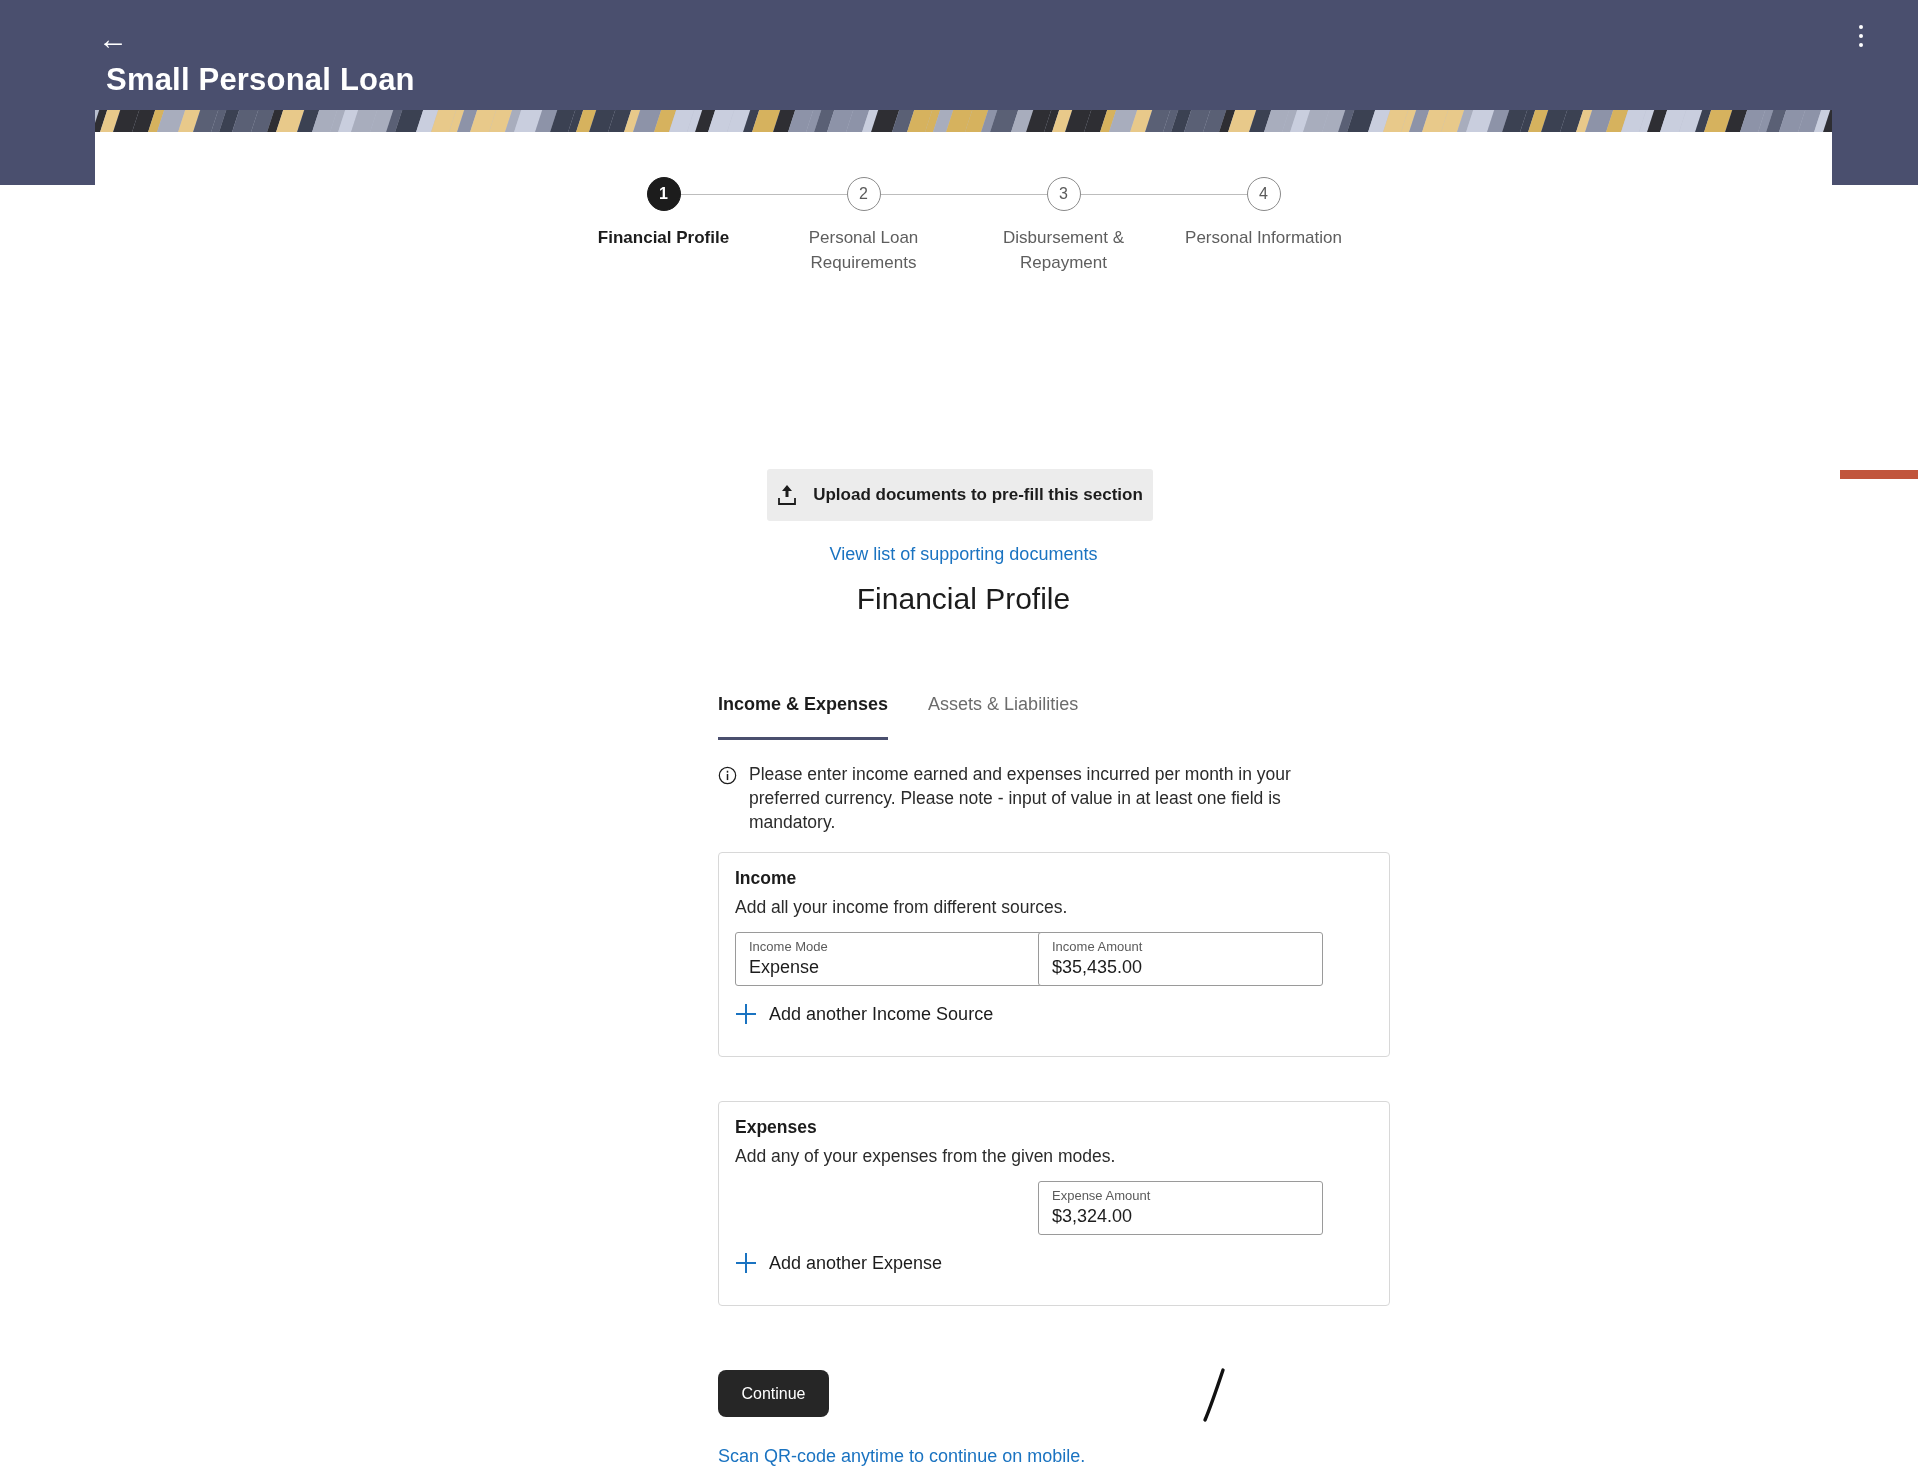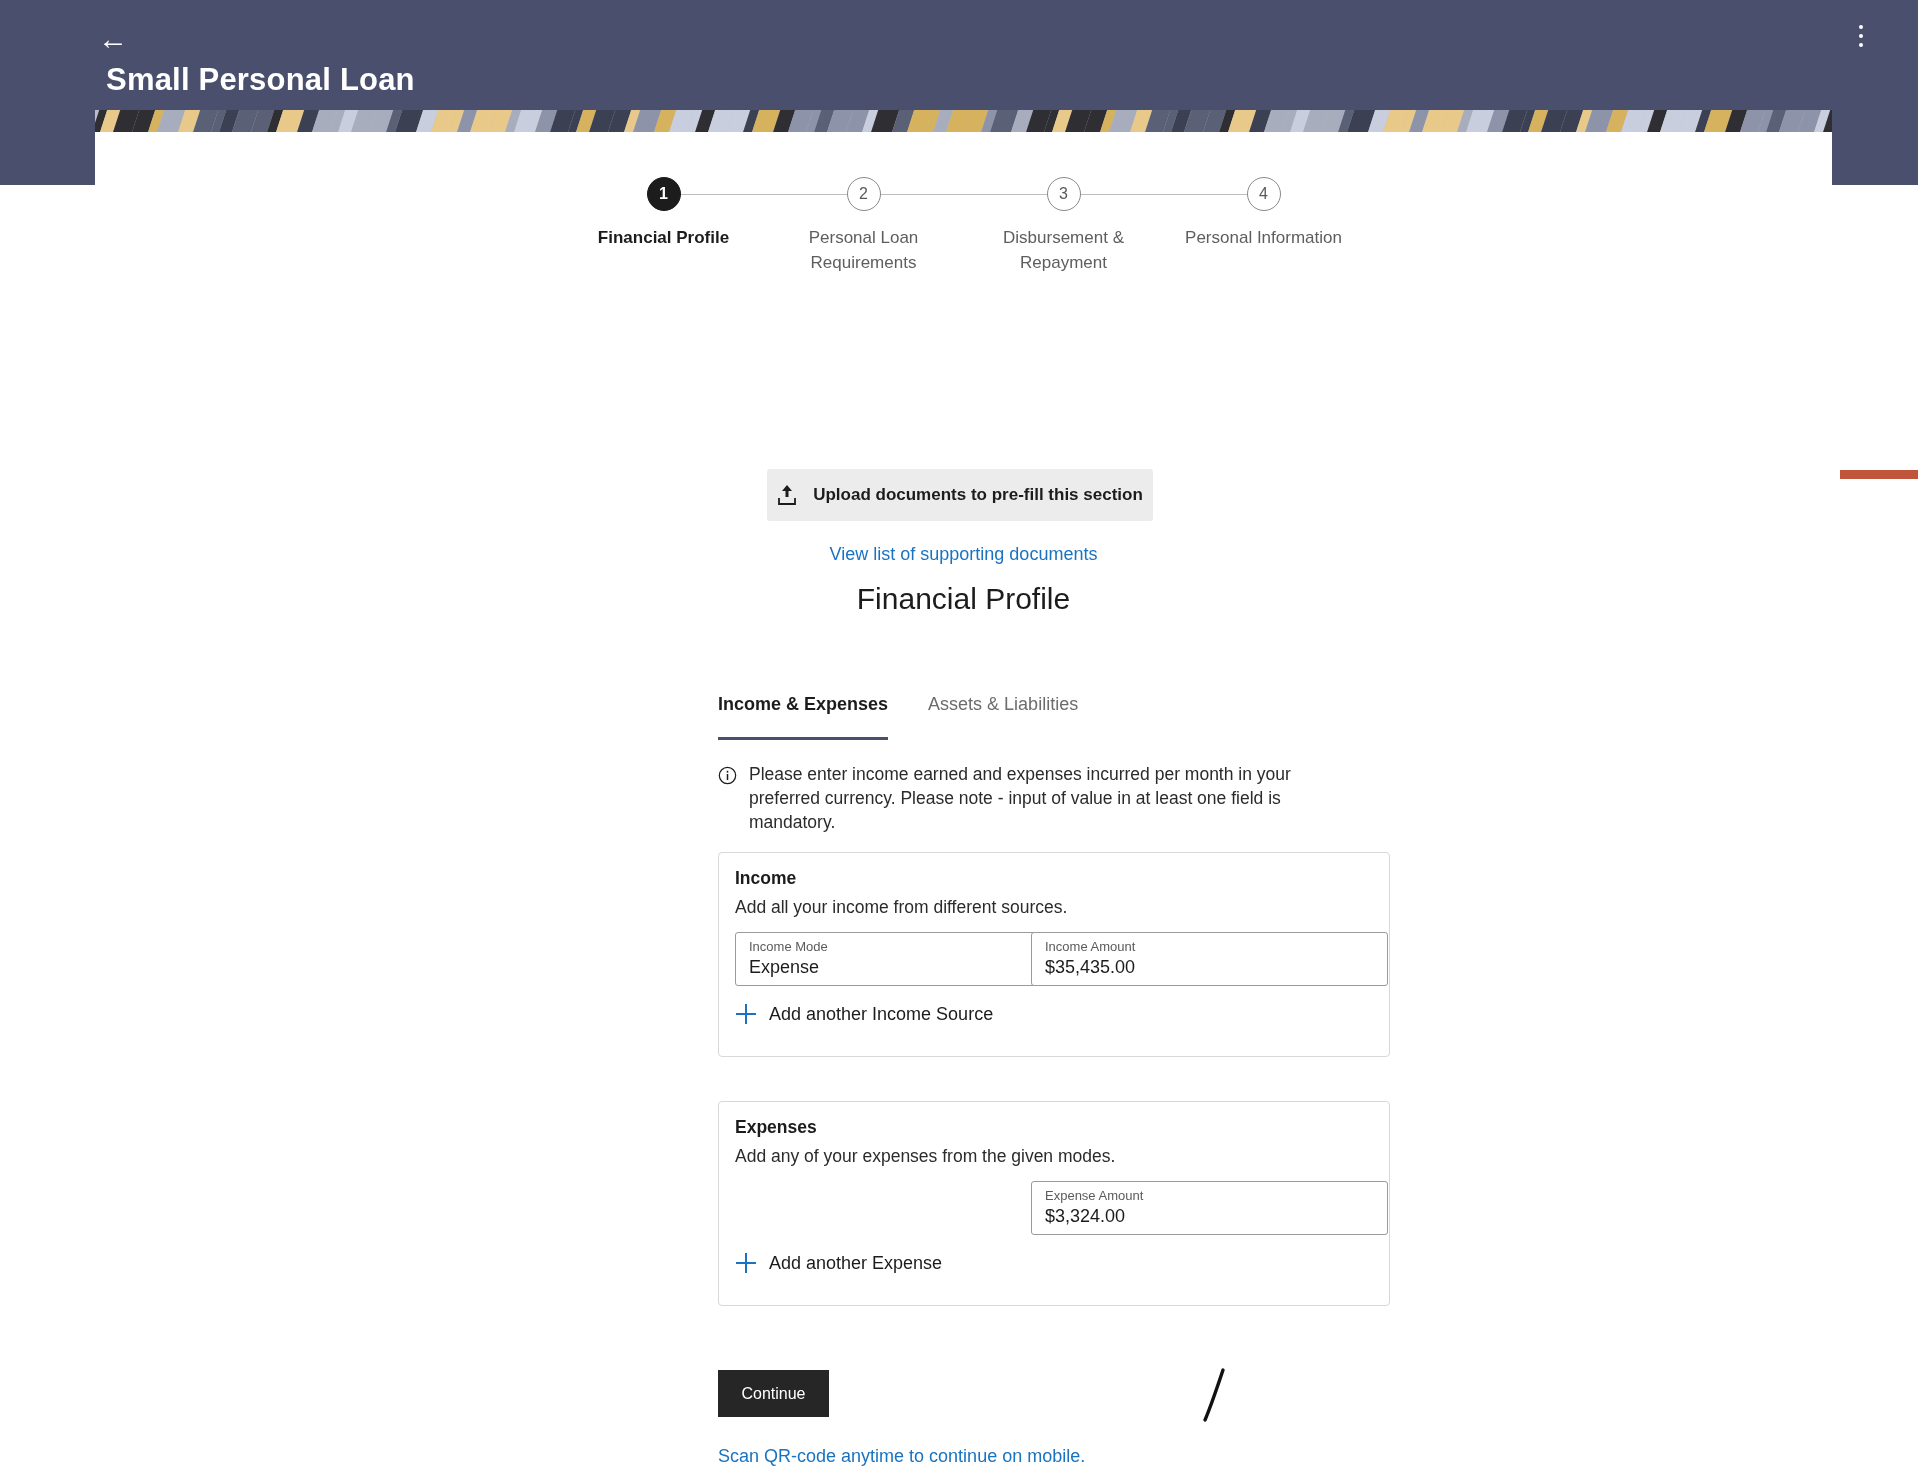--- a/index.html
+++ b/index.html
@@ -243,21 +243,21 @@
 
   .field {
     position: absolute;
     top: 79px;
     height: 54px;
     border: 1px solid #9a9a9a;
     border-radius: 3px;
     background: #ffffff;
   }
   .field.left { left: 16px; width: 335px; }
-  .field.right { left: 312px; width: 357px; }
+  .field.right { left: 319px; width: 285px; }
   .field-label {
     position: absolute;
     left: 13px; top: 6px;
     font-size: 13px;
     color: #5b5b5b;
   }
   .field-value {
     position: absolute;
     left: 13px; top: 24px;
     font-size: 18px;
@@ -299,21 +299,21 @@
 
   
   .continue-btn {
     position: absolute;
     left: 623px; top: 1238px;
     width: 111px; height: 47px;
     background: #262626;
     color: #ffffff;
     font-size: 16px;
     border: none;
-    border-radius: 0;
+    border-radius: 8px;
     cursor: pointer;
   }
   .qr-link {
     position: absolute;
     left: 623px; top: 1314px;
     font-size: 18px;
     color: #1a73c1;
     cursor: pointer;
   }
 

